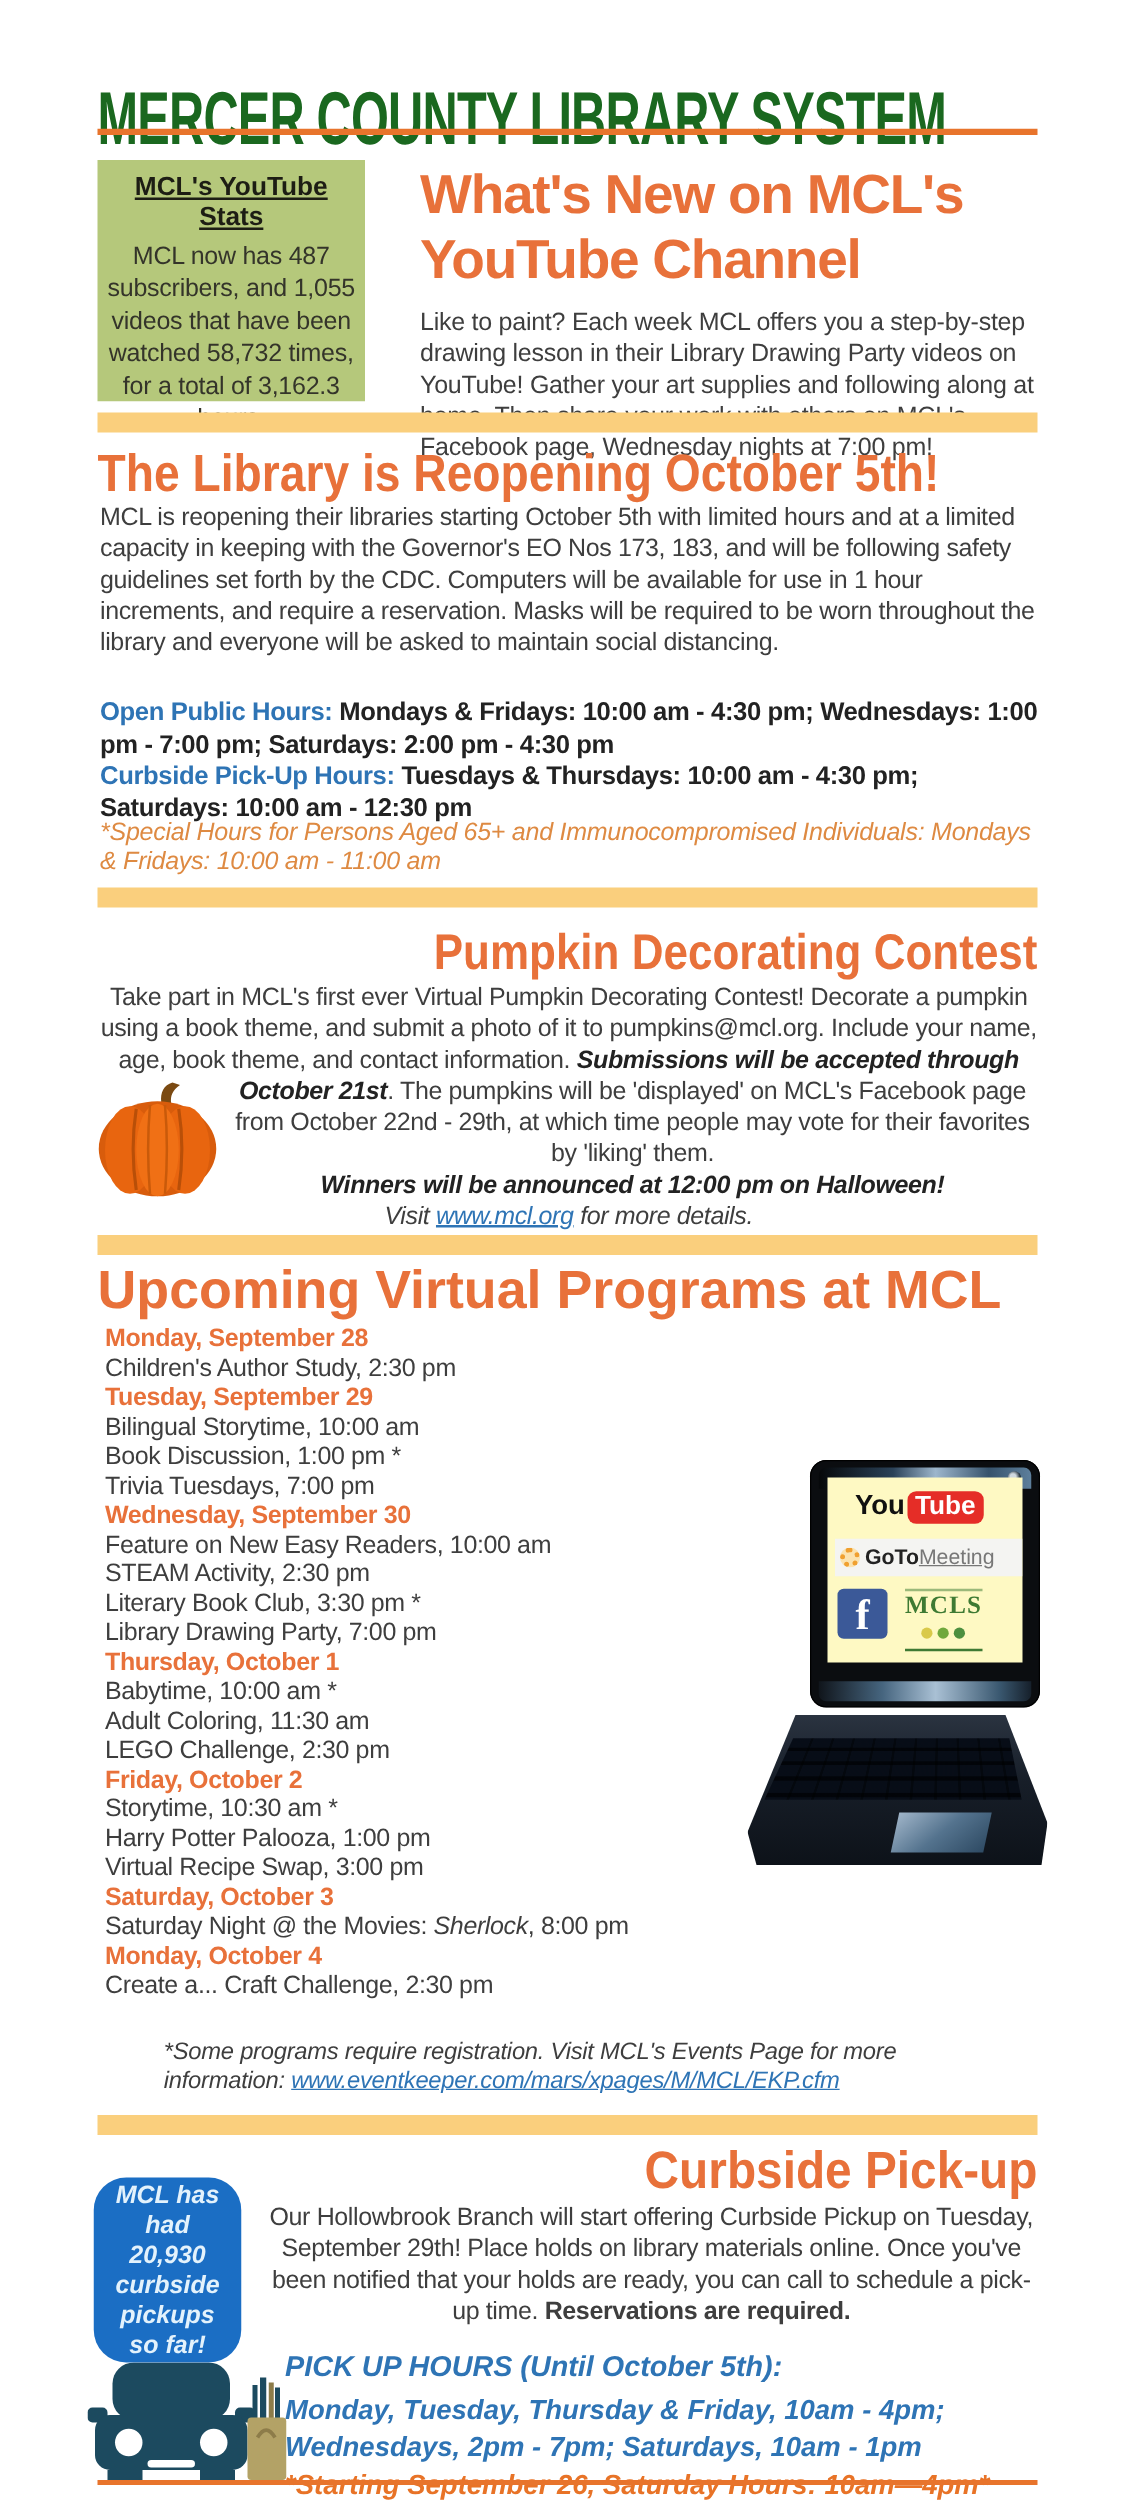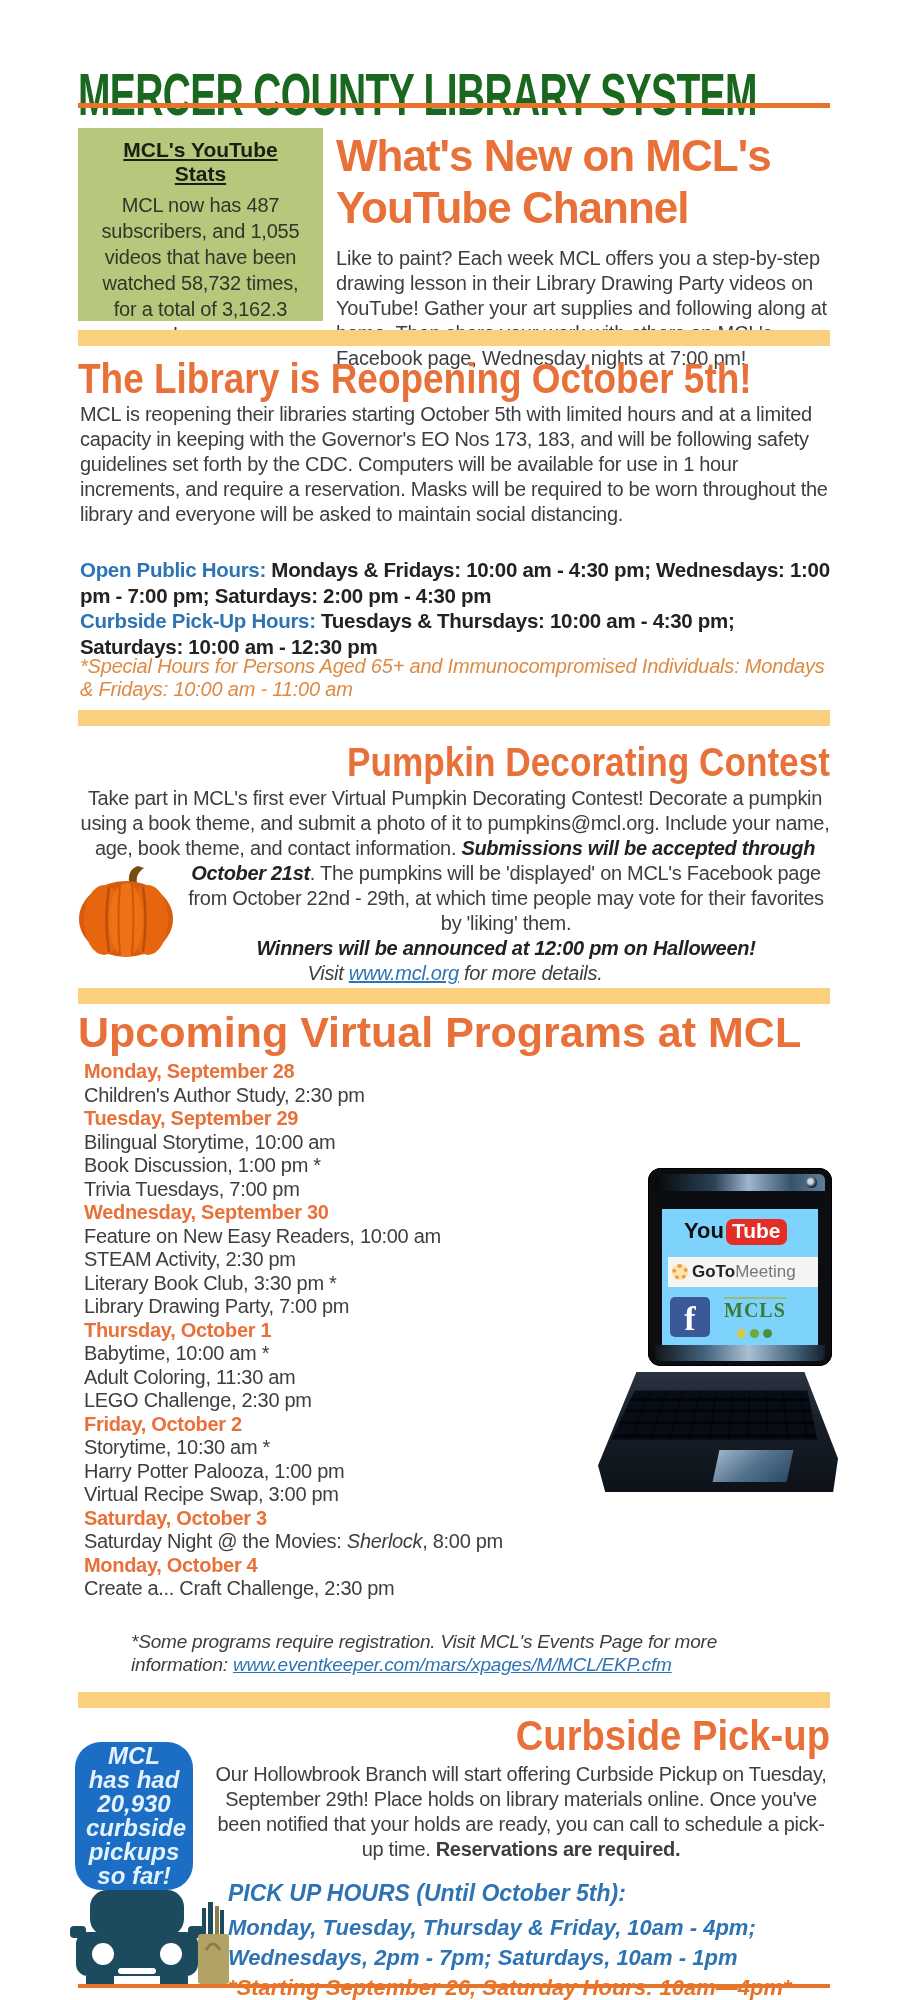--- a/index.html
+++ b/index.html
@@ -11,21 +11,21 @@
   .main-title{top:20px;left:78px;font-size:60px;font-weight:bold;color:#1a681f;
               white-space:nowrap;transform:scaleX(0.65);transform-origin:left top;letter-spacing:-1px;}
   .rule-orange{left:78px;width:752px;height:5px;background:#e8742c;}
   .rule1{top:103px;}  .rule2{top:1984px;height:4px;}
 
   
   .bar{left:78px;width:752px;height:16px;background:#facf7d;}
   .bar1{top:330px;} .bar2{top:710px;} .bar3{top:988px;} .bar4{top:1692px;}
 
   
-  .greenbox{top:128px;left:78px;width:245px;height:193px;background:#b5c87b;color:#34342a;}
+  .greenbox{top:128px;left:78px;width:214px;height:193px;background:#b5c87b;color:#34342a;}
   .greenbox h3{margin:10px 18px 6px;text-align:center;font-size:21px;color:#1d1d14;
                text-decoration:underline;}
   .greenbox p{margin:4px auto 0;width:207px;text-align:center;font-size:20px;line-height:26px;
               letter-spacing:-0.2px;}
 
   
   .whatsnew{top:130px;left:336px;width:494px;}
   .whatsnew h2{margin:0;font-size:44px;line-height:52px;font-weight:bold;color:#e8713a;letter-spacing:-1px;}
   .whatsnew p{margin:12px 0 0;font-size:20px;line-height:25px;letter-spacing:-0.2px;}
 
@@ -58,29 +58,29 @@
         line-height:23px;letter-spacing:-0.2px;margin:0;}
 
   
   .laptop{top:1168px;left:598px;width:240px;height:330px;}
   .lt-screen{position:absolute;left:50px;top:0;width:184px;height:198px;background:#0b0d10;
              border-radius:13px;box-shadow:0 0 0 1px #000 inset;}
   .lt-topbar{position:absolute;left:7px;top:6px;width:170px;height:17px;border-radius:6px 6px 0 0;
              background:linear-gradient(90deg,#06080a 0%,#2b4258 35%,#9db6cc 55%,#37536c 80%,#5d7f9c 100%);}
   .lt-cam{position:absolute;right:8px;top:3px;width:11px;height:11px;border-radius:50%;
           background:radial-gradient(circle at 40% 40%, #cfd8df 0 25%, #23313d 60%, #000 100%);}
-  .lt-display{position:absolute;left:14px;top:41px;width:156px;height:148px;background:#7dd3fc;overflow:hidden;}
+  .lt-display{position:absolute;left:14px;top:14px;width:156px;height:148px;background:#fef9c3;overflow:hidden;}
   .logo-yt{margin:9px 0 0 22px;white-space:nowrap;}
   .yt-you{font-size:22px;font-weight:bold;color:#111;}
   .yt-tube{display:inline-block;margin-left:2px;padding:0 6px 2px;background:#e52d27;color:#fff;
            font-size:21px;font-weight:bold;border-radius:7px;}
   .logo-gtm{margin:12px 0 0 6px;background:#f4f4f2;padding:5px 4px;white-space:nowrap;font-size:17px;}
   .gtm-flower{display:inline-block;width:16px;height:16px;border-radius:50%;vertical-align:-3px;
               border:4px dotted #f0a030;background:#fbe3b0;box-sizing:border-box;margin-right:4px;}
-  .gtm-bold{font-weight:bold;color:#222;} .gtm-light{color:#777;}
+  .gtm-bold{font-weight:bold;color:#222;} .gtm-light{color:#777;text-decoration:underline;}
   .logo-row{margin:10px 0 0 8px;display:flex;align-items:flex-start;gap:14px;}
   .fb{width:40px;height:40px;background:#3b5998;border-radius:5px;color:#fff;font-weight:bold;
       font-size:34px;text-align:center;line-height:44px;font-family:"Liberation Serif",serif;}
   .mcls{text-align:center;}
   .mcls-text{font-family:"Liberation Serif",serif;font-weight:bold;font-size:20px;color:#3e7a33;
              letter-spacing:1px;border-top:2px solid #9bb97a;text-align:center;}
   .mcls-dots{margin-top:2px;border-bottom:2px solid #3e7a33;padding-bottom:3px;}
   .mcls-dots i{display:inline-block;width:9px;height:9px;border-radius:50%;margin:0 2px;}
   .mcls-dots i:nth-child(1){background:#d9c94a;} .mcls-dots i:nth-child(2){background:#6fa83c;}
   .mcls-dots i:nth-child(3){background:#4c8f3f;}
@@ -94,21 +94,21 @@
            background:repeating-linear-gradient(180deg,#222c3a 0 11px,#0a0f16 11px 15px),
                       repeating-linear-gradient(90deg,#1c2633 0 16px,#10161f 16px 18px);
            background-blend-mode:overlay;}
   .lt-pad{position:absolute;left:118px;top:78px;width:74px;height:32px;transform:skewX(-12deg);
           background:linear-gradient(135deg,#9fb4c8 0%,#54738e 50%,#2e4a63 100%);}
 
   
   .h-curbside{top:1712px;left:78px;width:752px;text-align:right;font-size:42px;
               transform:scaleX(0.91);transform-origin:right top;}
   .badge{top:1742px;left:75px;width:118px;height:148px;background:#1b6ec4;border-radius:26px;
-         color:#e3f2fc;font-weight:bold;font-style:italic;font-size:24px;line-height:24px;
+         color:#e3f2fc;font-weight:bold;font-style:italic;font-size:20px;line-height:24px;
          text-align:center;display:flex;align-items:center;justify-content:center;}
   .badge-inner{width:96px;}
   .p-curbside{top:1762px;left:212px;width:618px;text-align:center;font-size:20px;line-height:25px;
               letter-spacing:-0.3px;margin:0;}
   .pickup{top:1864px;left:228px;color:#2e74b5;font-weight:bold;font-style:italic;}
   .pickup-h{font-size:23px;margin:16px 0 6px;}
   .pickup-l{font-size:22px;line-height:30px;margin:0;}
   .pickup-note{font-size:22px;line-height:30px;margin:0;color:#e87327;}
   .car-wrap{top:1890px;left:70px;width:160px;height:96px;}
 </style>

